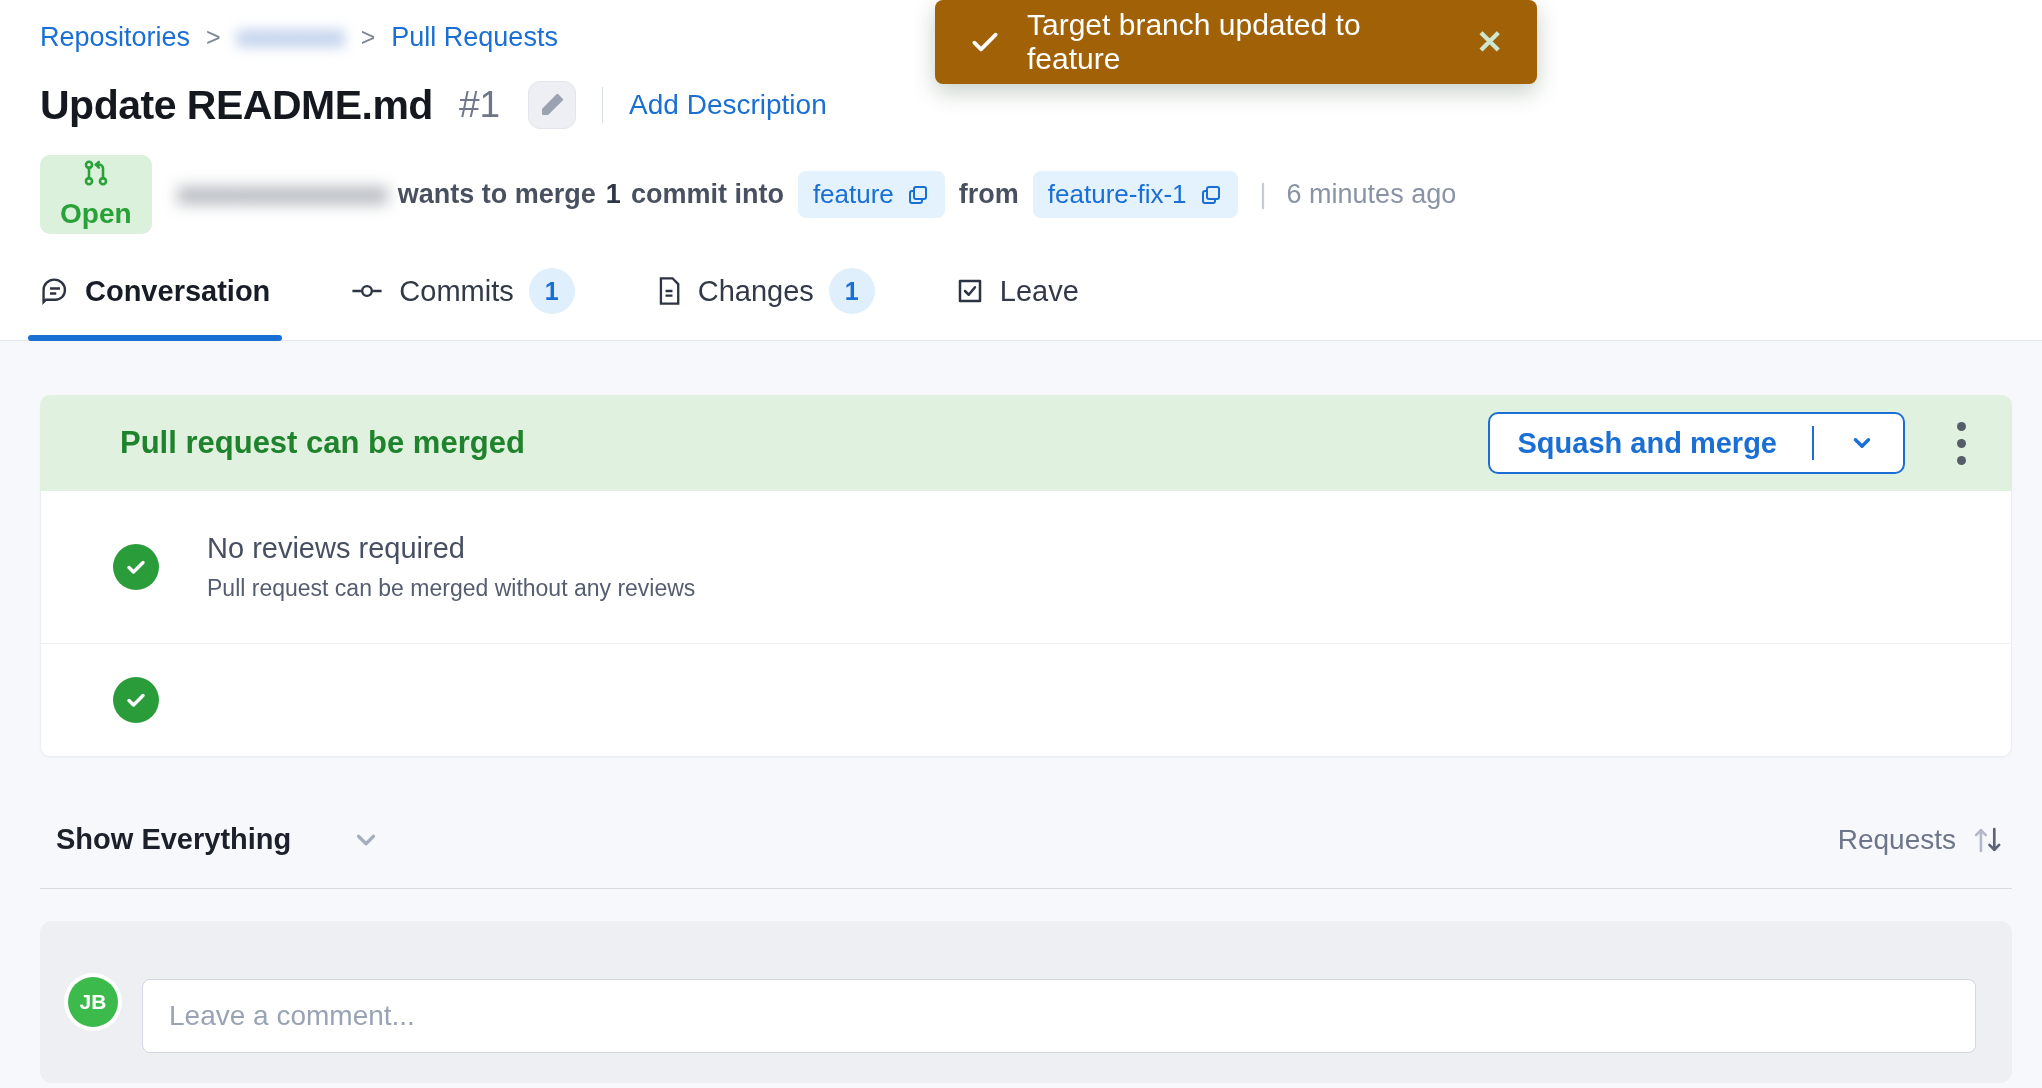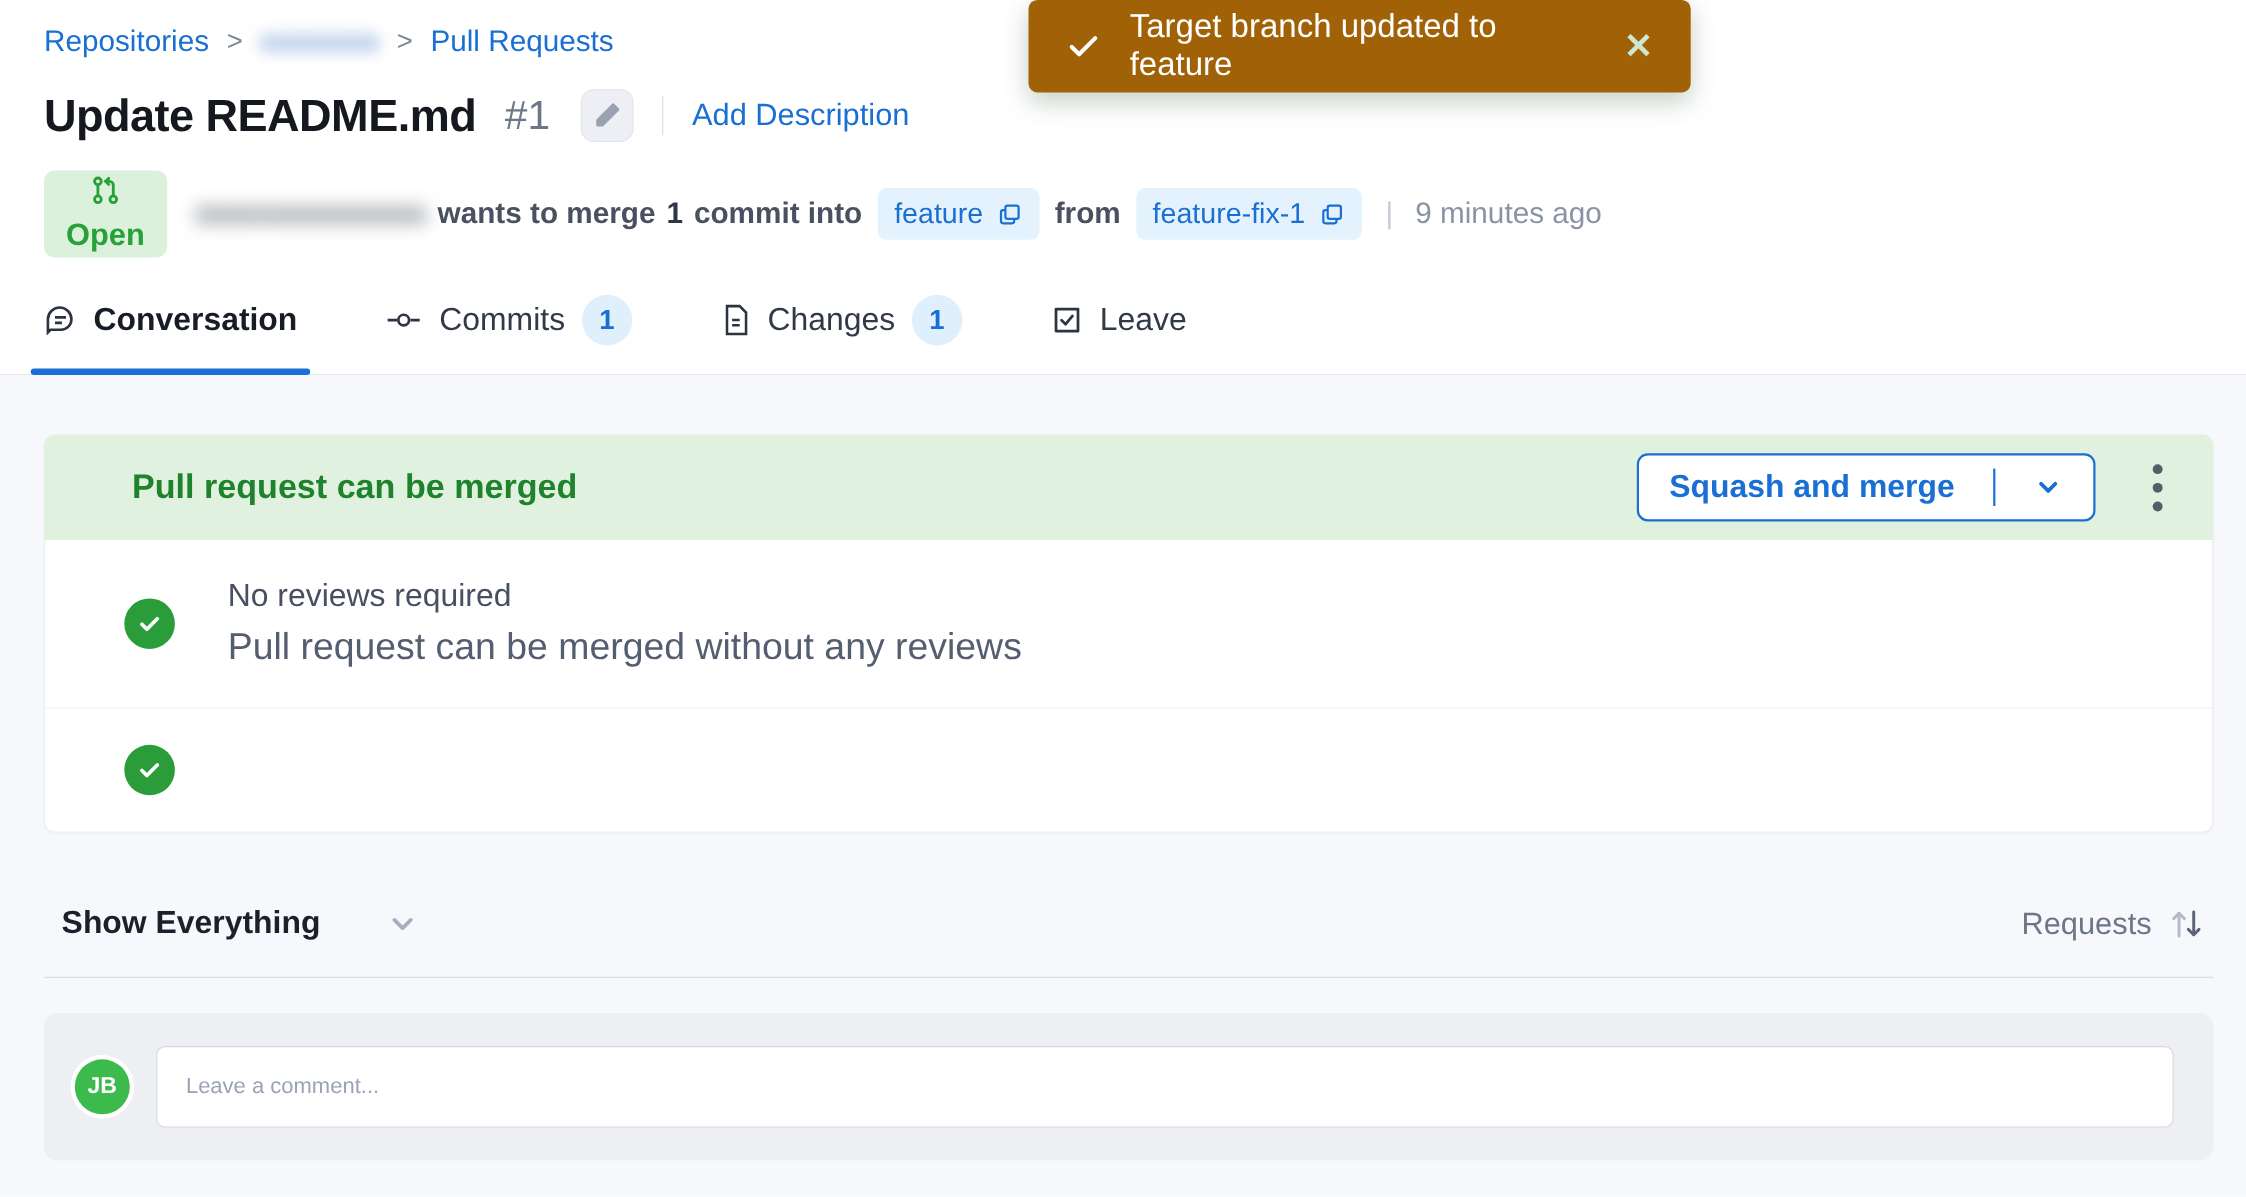--- a/index.html
+++ b/index.html
@@ -64,40 +64,40 @@
   .kebab i { width:9px; height:9px; border-radius:50%; background:#565d6a; }
 
   .check-rows { background:#fff; border-radius:0 0 10px 10px; border:1px solid #eceef3; border-top:none; }
   .check-row { display:flex; align-items:center; padding:0 40px 0 72px; gap:48px; }
   .check-row.first { min-height:152px; }
   .check-row.second { min-height:113px; border-top:1px solid #eef0f4; }
   .check-circle { width:46px; height:46px; min-width:46px; border-radius:50%; background:#2b9c3a;
                   display:flex; align-items:center; justify-content:center; }
   .check-texts { display:flex; flex-direction:column; gap:10px; }
   .check-title { font-size:29px; color:#474f61; }
-  .check-sub { font-size:34px; color:#555d70; }
+  .check-sub { font-size:23px; color:#555d70; }
   .check-green { font-size:29px; color:#1d9031; }
 
   .filter-row { display:flex; align-items:center; justify-content:space-between;
                 transform:translateY(54px); margin-top:66px; padding:0 8px 0 16px; }
   .filter-left { display:flex; align-items:center; gap:60px; cursor:pointer; }
   .filter-label { font-size:29px; font-weight:700; color:#1b202b; }
   .sort-control { display:flex; align-items:center; gap:14px; cursor:pointer; }
   .sort-label { font-size:28px; color:#6d7588; }
 
   .list-divider { height:1px; background:#d8dbe2; transform:translateY(54px); margin-top:32px; }
 
   .comment-card { transform:translateY(54px); margin-top:32px; background:#edeff3; border-radius:12px;
                   padding:30px 36px 30px 28px; display:flex; align-items:center; gap:24px; }
   .avatar { width:50px; height:50px; min-width:50px; border-radius:50%; background:#3cba4c;
             box-shadow:0 0 0 4px #fff; display:flex; align-items:center; justify-content:center;
             color:#fff; font-weight:700; font-size:21px; }
   .comment-input { flex:1; height:74px; border:1px solid #d4d8e2; border-radius:8px; background:#fff;
-                   font-family:"Liberation Sans", sans-serif; font-size:20px; color:#333a47;
-                   padding:0 26px; outline:none; }
+                   font-family:"Liberation Sans", sans-serif; font-size:28px; color:#333a47;
+                   padding:0 26px; outline:none;margin-top:28px; }
   .comment-input::placeholder { color:#9aa3b5; }
 
   
   .toast { position:absolute; left:935px; top:0; width:602px; height:84px; background:#a16207;
            border-radius:8px; display:flex; align-items:center; padding:0 34px; gap:26px;
            box-shadow:0 8px 22px rgba(30,70,35,0.25); }
   .toast-msg { color:#fff; font-size:30px; font-weight:500; flex:1; }
   .toast-close { color:#cfe6cf; font-size:32px; font-weight:700; cursor:pointer; line-height:1; }
 
   svg { display:block; }
@@ -162,21 +162,21 @@
       <span class="branch-chip">
         <span class="bname">feature-fix-1</span>
         <span>
           <svg width="24" height="24" viewBox="0 0 24 24" fill="none" stroke="#1a6fd4" stroke-width="2">
             <rect x="8" y="4" width="12" height="12" rx="2"></rect>
               <path d="M16 16v2a2 2 0 0 1-2 2H6a2 2 0 0 1-2-2V10a2 2 0 0 1 2-2h2"></path>
           </svg>
         </span>
       </span>
       <span class="meta-pipe">|</span>
-      <span class="timestamp">9 minutes ago</span>
+      <span class="timestamp">6 minutes ago</span>
     </div>
   </div>
 
   <div class="tabs">
     <div class="tab active">
       <span>
         <svg width="30" height="30" viewBox="0 0 24 24" fill="none" stroke="#2c3342" stroke-width="2">
           <path d="M21 12a8 8 0 0 1-8 8H5l-2 2V12a9 9 0 0 1 9-9 9 9 0 0 1 9 9z" transform="scale(0.95)"></path>
           <path d="M8 10h8M8 14h5"></path>
         </svg>

